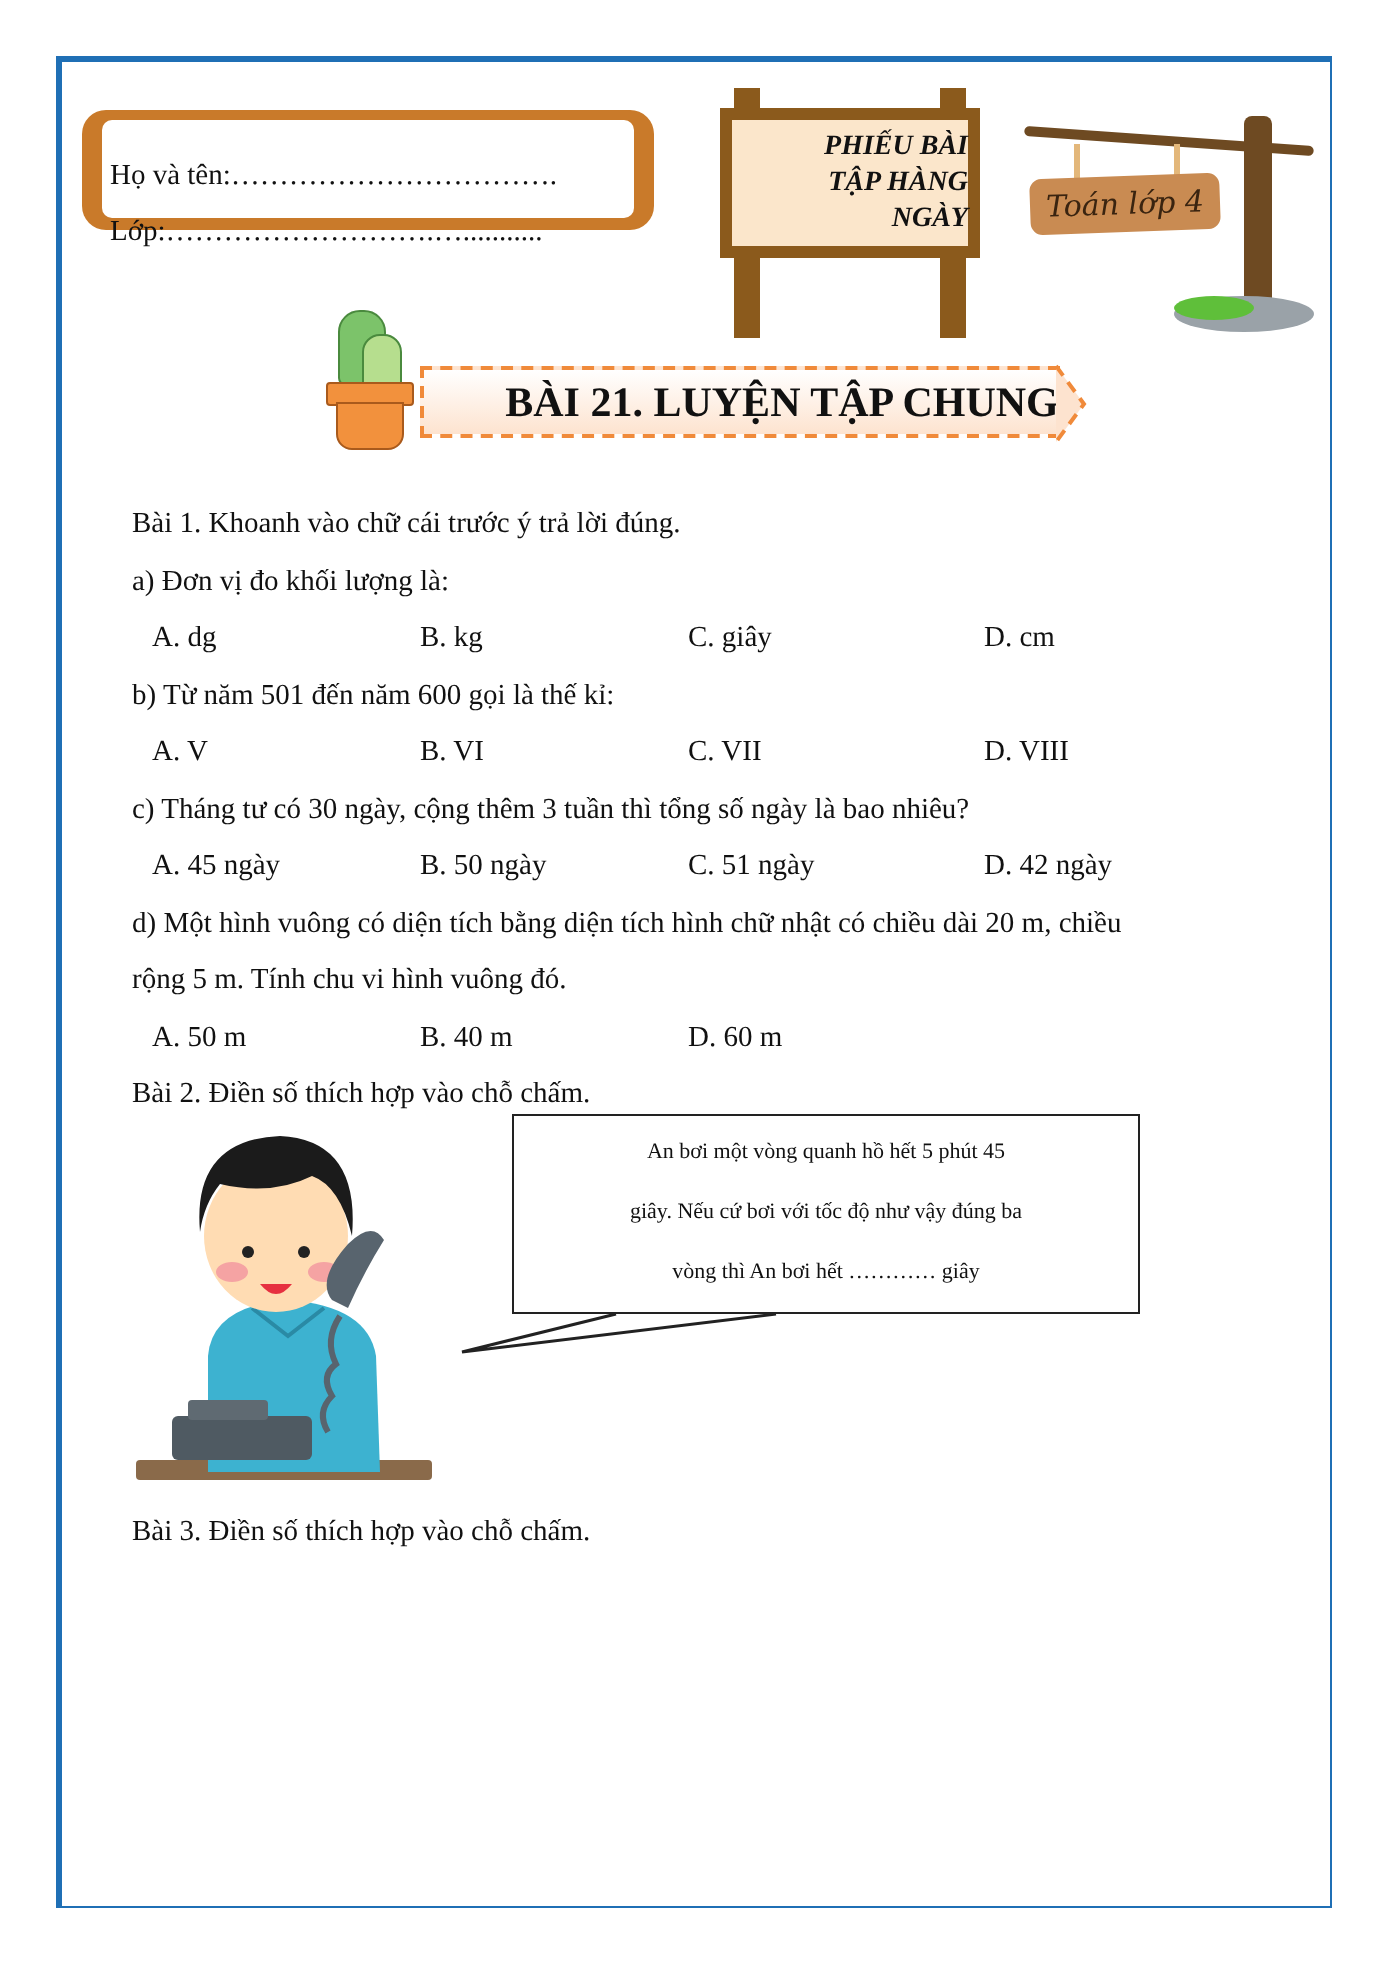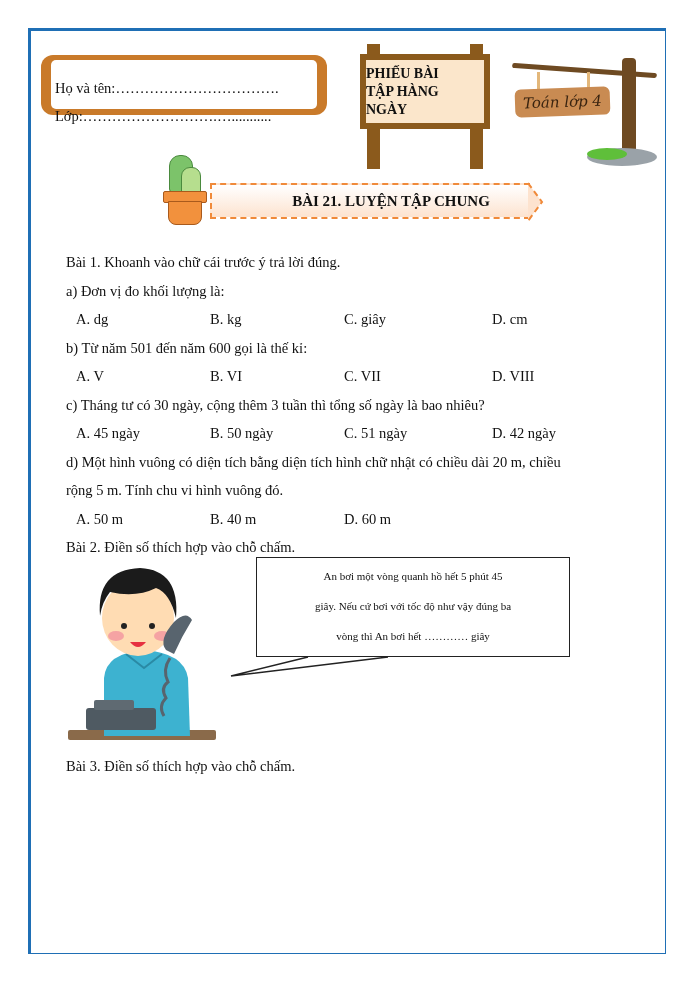--- a/index.html
+++ b/index.html
@@ -16,21 +16,21 @@
              background:#c97a2a; border-radius:12px; }
   .namebox-inner { position:absolute; left:10px; top:5px; right:10px; bottom:6px;
                    background:#fff; border-radius:5px; padding:14px 0 0 4px; box-sizing:border-box;
                    font-size:14.5px; line-height:28px; }
   
   .sign { position:absolute; left:355px; top:44px; width:140px; height:125px; }
   .post { position:absolute; top:0; width:13px; height:125px; background:#8b5a1c; }
   .post.l { left:12px; } .post.r { right:12px; }
   .sign-board { position:absolute; left:5px; top:10px; width:130px; height:75px;
                 background:#fbe6cb; border:6px solid #8b5a1c; box-sizing:border-box;
-                text-align:left; font-weight:bold; font-size:14px; line-height:18px; padding-top:5px; }
+                text-align:right; font-weight:bold; font-size:14px; line-height:18px; padding-top:5px;font-style:italic; }
   
   .hang { position:absolute; left:512px; top:58px; width:150px; height:115px; }
   .branch { position:absolute; left:0; top:10px; width:145px; height:5px; background:#6e4a22;
             transform:rotate(4deg); border-radius:3px; }
   .trunk { position:absolute; left:110px; top:0; width:14px; height:100px; background:#6e4a22;
            border-radius:4px; }
   .grass { position:absolute; left:75px; top:90px; width:70px; height:18px; background:#9aa2a8;
            border-radius:50%; }
   .grass::before { content:""; position:absolute; left:0; top:0; width:40px; height:12px;
                    background:#5fbf3a; border-radius:50%; }
@@ -46,21 +46,21 @@
   .c2 { position:absolute; left:18px; top:12px; width:18px; height:26px; background:#b6de8e;
         border-radius:9px 9px 3px 3px; border:1px solid #4a8a3e; }
   .pot-rim { position:absolute; left:0; top:36px; width:42px; height:10px; background:#f2913d;
              border:1px solid #a95a1c; border-radius:2px; }
   .pot { position:absolute; left:5px; top:46px; width:32px; height:22px; background:#f2913d;
          border:1px solid #a95a1c; border-radius:0 0 8px 8px; }
   
   .banner { position:absolute; left:210px; top:183px; width:320px; height:36px;
             border:2px dashed #f08a3a; border-right:none;
             background:linear-gradient(to bottom, #fff 0%, #fde3cf 100%);
-            box-sizing:border-box; text-align:center; font-weight:bold; font-size:15px; line-height:32px;
+            box-sizing:border-box; text-align:center; font-weight:bold; font-size:21px; line-height:32px;
             padding-left:40px; }
   .banner-tip { position:absolute; left:528px; top:183px; width:0; height:0;
                 border-top:18px solid transparent; border-bottom:18px solid transparent;
                 border-left:14px solid #fde3cf; }
   
   .content { position:absolute; left:66px; top:248px; width:580px; font-size:14.5px; }
   .line { height:28.5px; line-height:28.5px; white-space:nowrap; }
   .opts { display:flex; padding-left:10px; }
   .opt { width:134px; }
   .opt:nth-child(3) { width:148px; }

